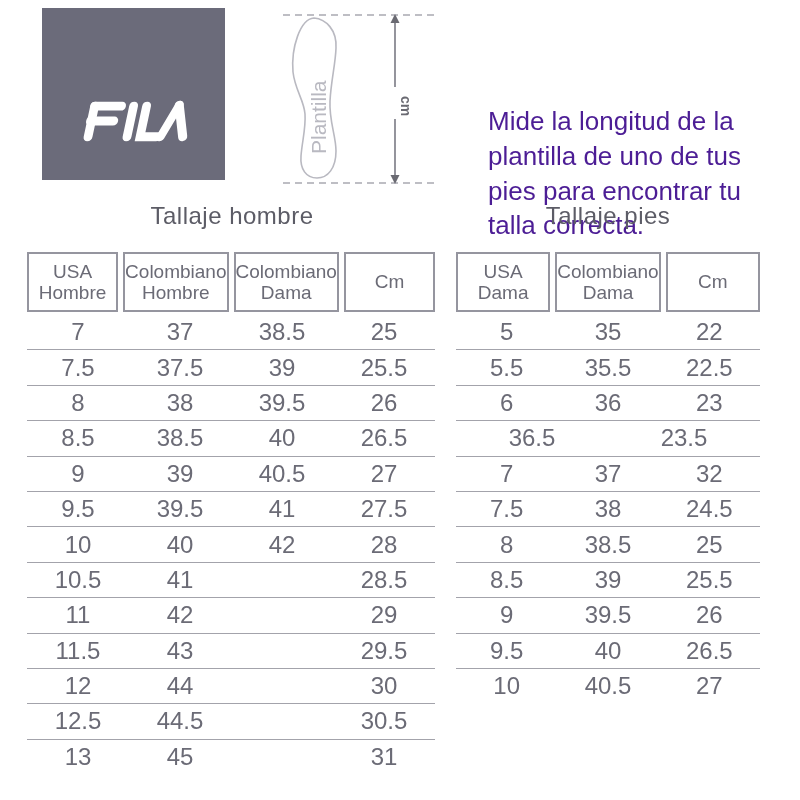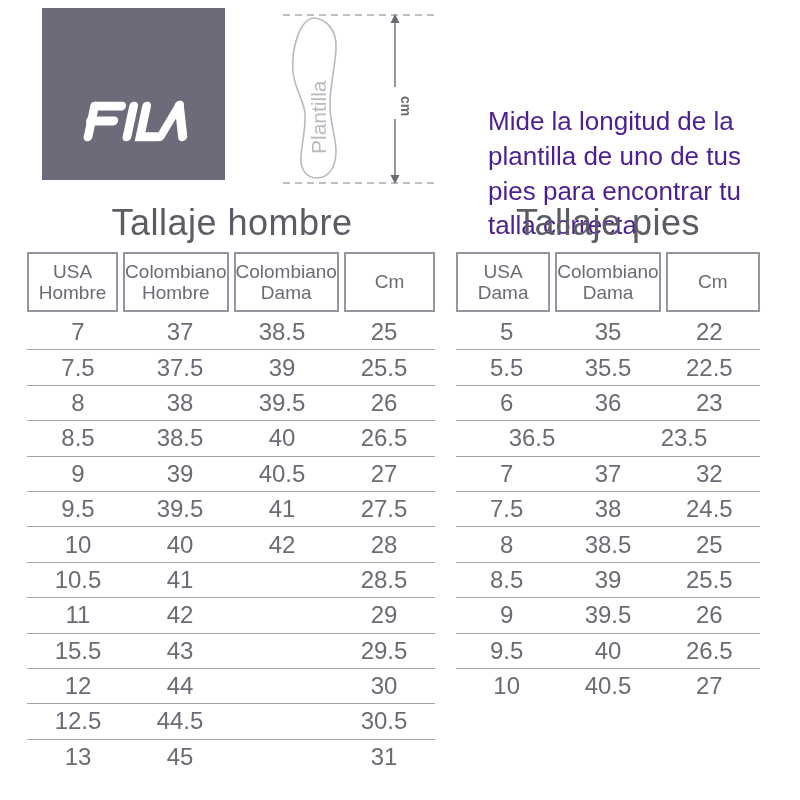--- a/index.html
+++ b/index.html
@@ -23,21 +23,21 @@
 
   
   .instructions{
     position:absolute;left:488px;top:104px;width:295px;
     font-size:26px;line-height:1.34;color:#4c1d95;
   }
 
   
   .section-title{
     position:absolute;top:202px;text-align:center;
-    font-size:36px;color:#5c5c66;letter-spacing:0.5px;
+    font-size:24px;color:#5c5c66;letter-spacing:0.5px;
   }
   .title-men{left:27px;width:410px;}
   .title-women{left:456px;width:304px;}
 
   
   .size-table{position:absolute;top:252px;}
   .table-men{left:27px;width:408px;}
   .table-women{left:456px;width:304px;}
 
   .header-row{display:flex;gap:5px;height:60px;}
@@ -176,21 +176,21 @@
         <div class="data-cell"></div>
         <div class="data-cell">28.5</div>
       </div>
       <div class="data-row">
         <div class="data-cell">11</div>
         <div class="data-cell">42</div>
         <div class="data-cell"></div>
         <div class="data-cell">29</div>
       </div>
       <div class="data-row">
-        <div class="data-cell">15.5</div>
+        <div class="data-cell">11.5</div>
         <div class="data-cell">43</div>
         <div class="data-cell"></div>
         <div class="data-cell">29.5</div>
       </div>
       <div class="data-row">
         <div class="data-cell">12</div>
         <div class="data-cell">44</div>
         <div class="data-cell"></div>
         <div class="data-cell">30</div>
       </div>

